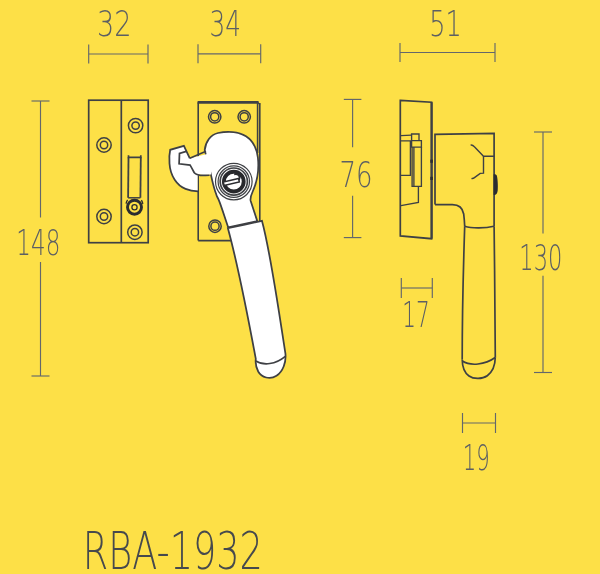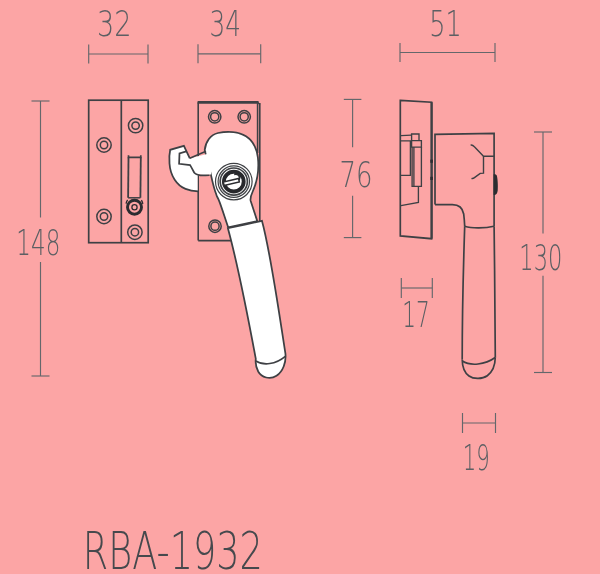--- a/index.html
+++ b/index.html
@@ -1,16 +1,16 @@
 <!DOCTYPE html>
 <html><head>
 <meta charset="utf-8">
 <style>
   html,body{margin:0;padding:0;background:#ffffff;}
-  .stage{position:relative;width:600px;height:574px;background:#fca5a5;overflow:hidden;
+  .stage{position:relative;width:600px;height:574px;background:#fde047;overflow:hidden;
          font-family:"DejaVu Sans","Liberation Sans",sans-serif;}
   svg{display:block;}
   text.dim{font-family:"DejaVu Sans","Liberation Sans",sans-serif;font-weight:200;
            font-size:35px;fill:#5c5f63;}
   text.code{font-family:"DejaVu Sans","Liberation Sans",sans-serif;font-weight:200;
             font-size:52px;fill:#46494d;}
 </style>
 </head>
 <body>
 

